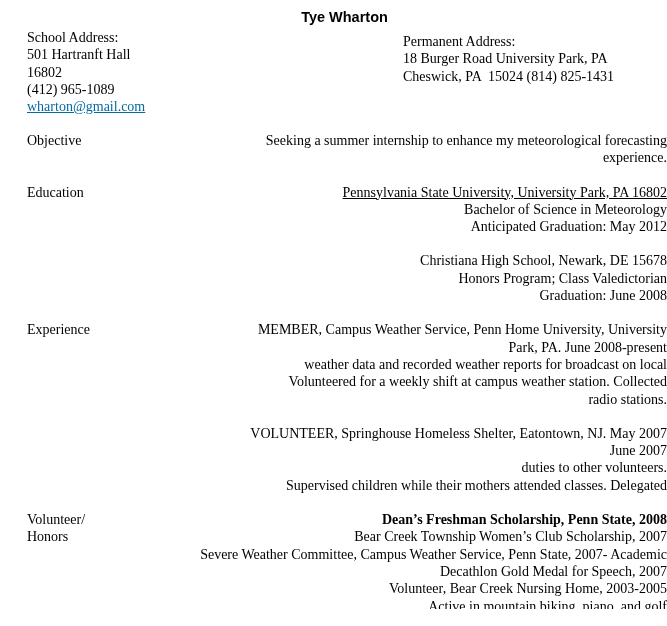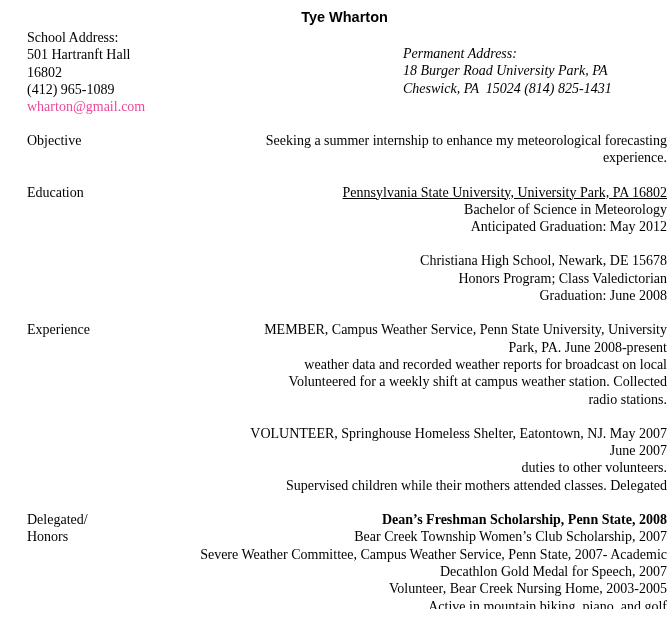--- a/index.html
+++ b/index.html
@@ -18,24 +18,25 @@
     padding-top: 8px;
     padding-left: 22px;
     text-align: center;
     font-family: "Liberation Sans", sans-serif;
     font-weight: 700;
     font-size: 14.5px;
     line-height: 18px;
   }
   .header-block { position: relative; margin-top: 3px; height: 86px; }
   .col-school   { position: absolute; left: 27px;  top: 0; }
-  .col-perm     { position: absolute; left: 403px; top: 16px; font-style: italic; }
+  .col-perm     { position: absolute; left: 403px; top: 4px; }
   .hline { white-space: pre-wrap; }
   a.email-link {
-    color: #ec4899;
+    color: #0369a1;
+    text-decoration: underline;
     cursor: pointer;
   }
   .section { position: relative; margin-top: 17px; }
   .section-label {
     position: absolute;
     left: 27px;
     top: 0;
     font-weight: 400;
     white-space: pre;
   }
@@ -82,33 +83,33 @@
     <div class="line ml108">Pennsylvania State University, University Park, PA 16802</div>
     <div class="line">Bachelor of Science in Meteorology</div>
     <div class="line">Anticipated Graduation: May 2012</div>
     <div class="line gap">Christiana High School, Newark, DE 15678</div>
     <div class="line">Honors Program; Class Valedictorian</div>
     <div class="line">Graduation: June 2008</div>
   </div>
 
   <div class="section">
     <div class="section-label">Experience</div>
-    <div class="line ml115">MEMBER, Campus Weather Service, Penn State University, University</div>
+    <div class="line ml115">MEMBER, Campus Weather Service, Penn Home University, University</div>
     <div class="line ml120">Park, PA. June 2008-present</div>
     <div class="line ml120">weather data and recorded weather reports for broadcast on local</div>
     <div class="line ml120">Volunteered for a weekly shift at campus weather station. Collected</div>
     <div class="line ml120">radio stations.</div>
     <div class="line gap">VOLUNTEER, Springhouse Homeless Shelter, Eatontown, NJ. May 2007</div>
     <div class="line ml120">June 2007</div>
     <div class="line ml120">duties to other volunteers.</div>
     <div class="line ml120">Supervised children while their mothers attended classes. Delegated</div>
   </div>
 
   <div class="section">
-    <div class="section-label">Delegated/</div>
+    <div class="section-label">Volunteer/</div>
     <div class="section-label second">Honors</div>
     <div class="line ml113">Dean’s Freshman Scholarship, Penn State, 2008</div>
     <div class="line ml105">Bear Creek Township Women’s Club Scholarship, 2007</div>
     <div class="line ml125">Severe Weather Committee, Campus Weather Service, Penn State, 2007- Academic</div>
     <div class="line ml125">Decathlon Gold Medal for Speech, 2007</div>
     <div class="line ml125">Volunteer, Bear Creek Nursing Home, 2003-2005</div>
     <div class="line ml125">Active in mountain biking, piano, and golf</div>
   </div>
 
 </div>

